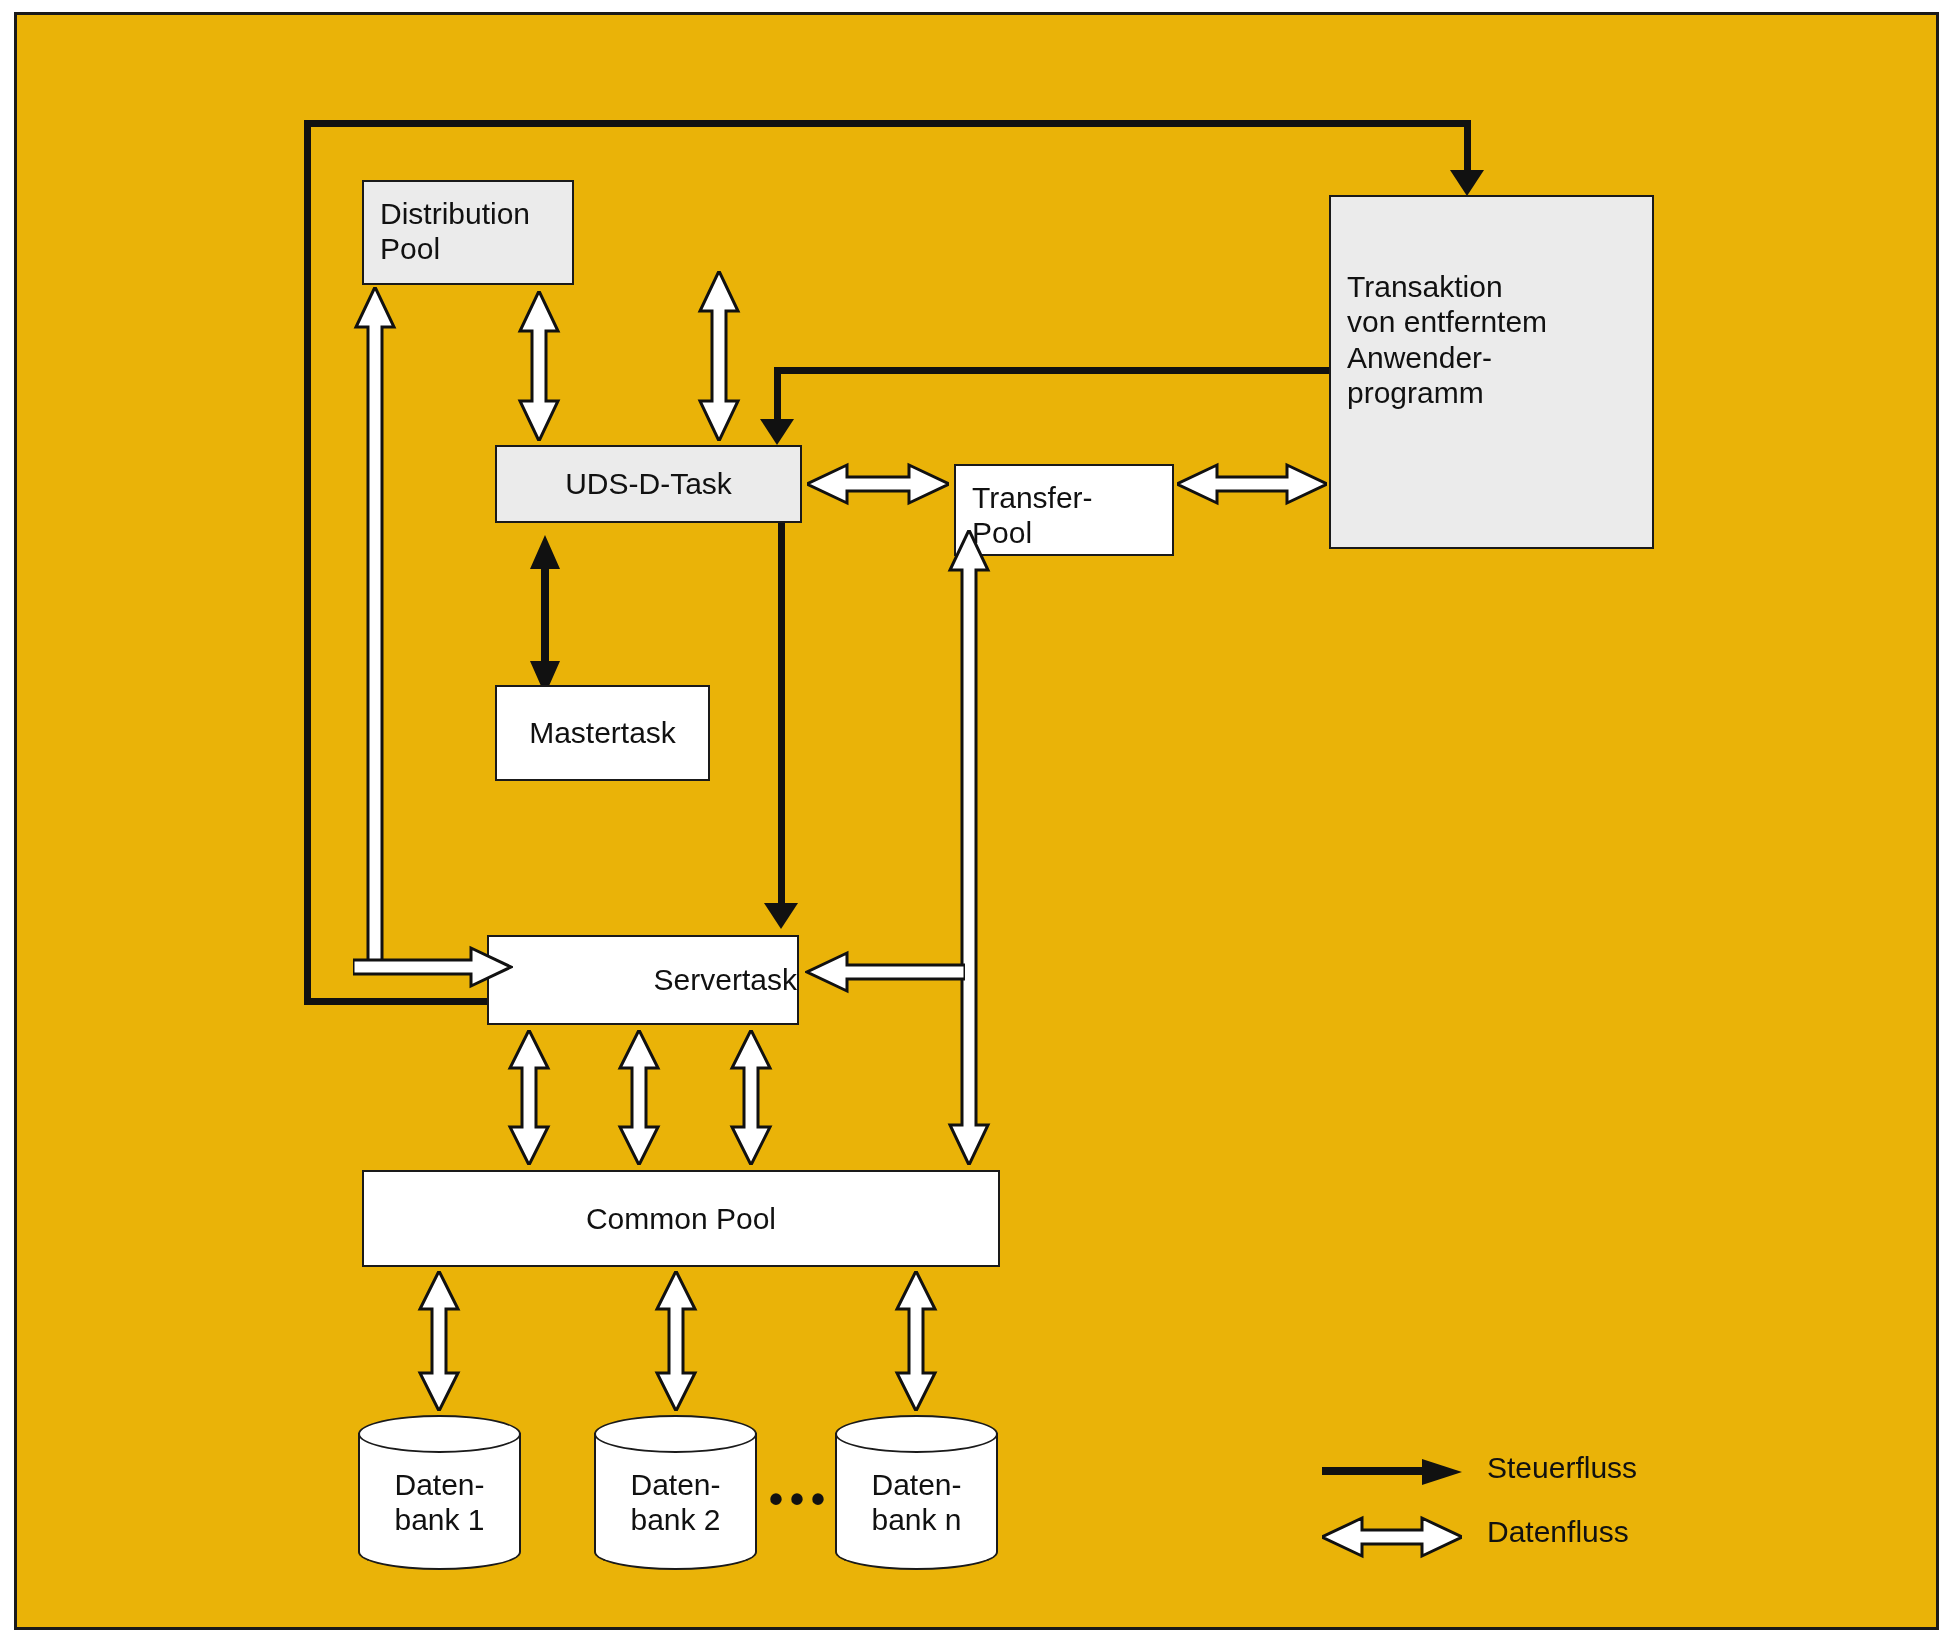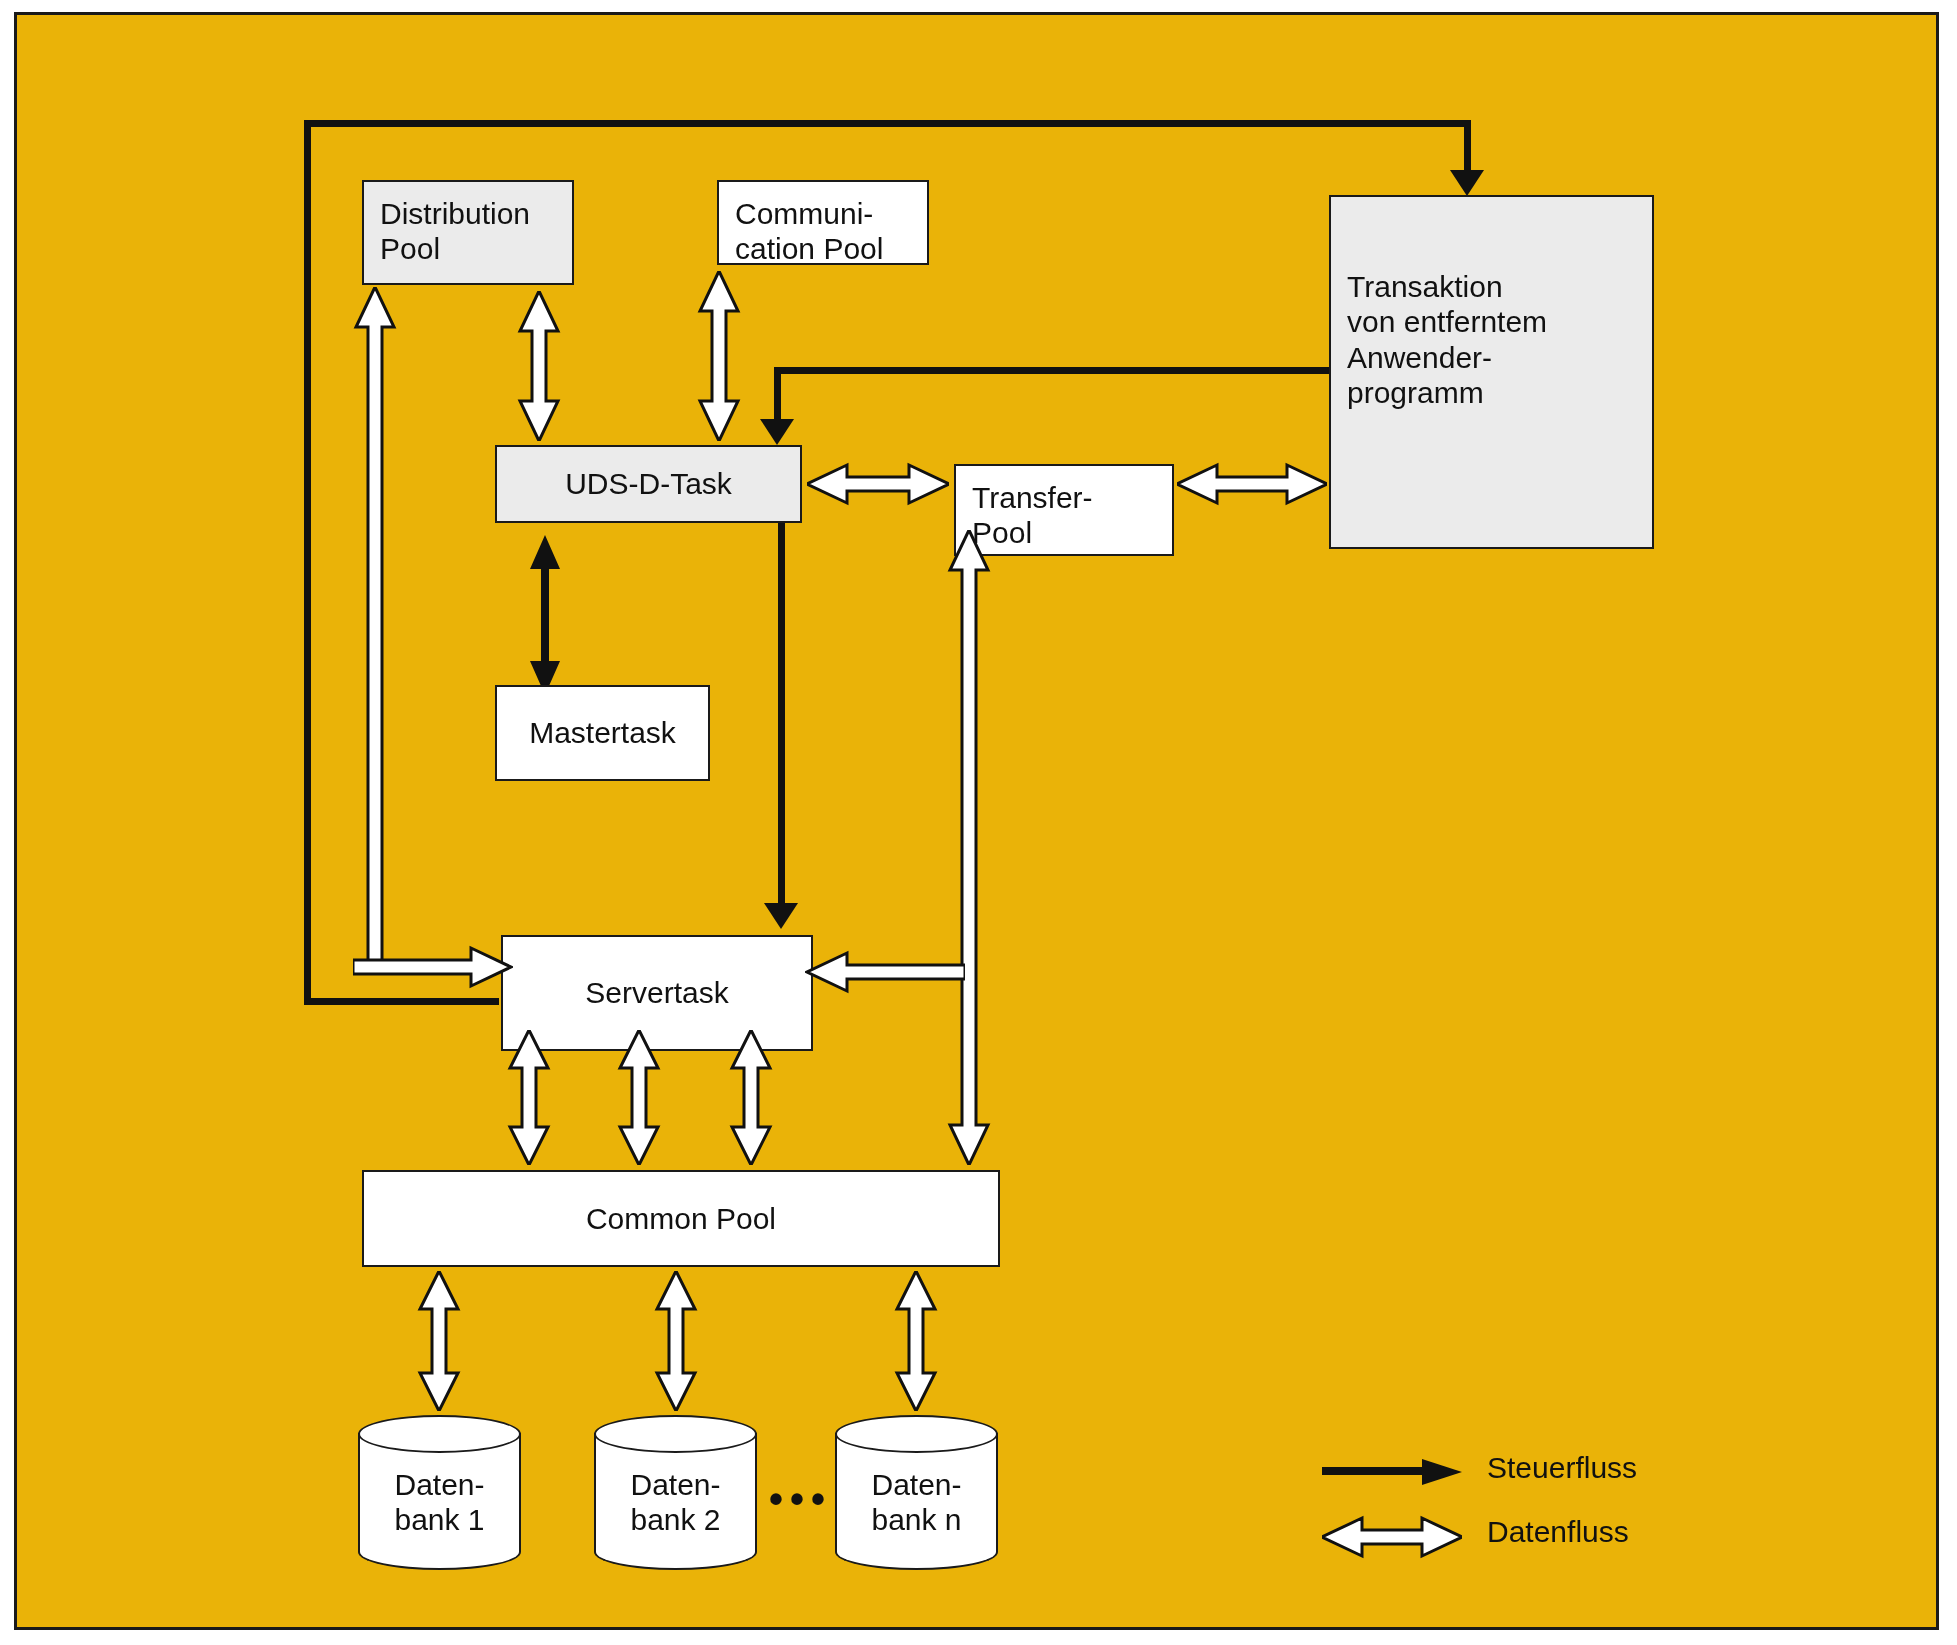--- a/index.html
+++ b/index.html
@@ -149,24 +149,20 @@
       <svg width="36" height="160" viewBox="0 0 36 160">
         <polygon points="18,0 33,34 22,34 22,126 33,126 18,160 3,126 14,126 14,34 3,34" fill="#111111"></polygon>
       </svg>
     </div>
 
     <div class="box shaded tl" style="left:345px; top:165px; width:212px; height:105px;">
       <span class="txt">Distribution
 Pool</span>
     </div>
 
-    <div class="box tl" style="left:700px; top:165px; width:212px; height:85px;">
-      <span class="txt">Communi-
-cation Pool</span>
-    </div>
 
     <div class="box shaded tl" style="left:1312px; top:180px; width:325px; height:354px; padding-top:72px;">
       <span class="txt">Transaktion
 von entferntem
 Anwender-
 programm</span>
     </div>
 
     <div class="box shaded center" style="left:478px; top:430px; width:307px; height:78px;">
       <span class="txt">UDS-D-Task</span>
@@ -174,21 +170,21 @@
 
     <div class="box tl" style="left:937px; top:418px; width:220px; height:92px;margin-top:31px;">
       <span class="txt">Transfer-
 Pool</span>
     </div>
 
     <div class="box center" style="left:478px; top:670px; width:215px; height:96px;">
       <span class="txt">Mastertask</span>
     </div>
 
-    <div class="box center" style="left:484px; top:920px; width:312px; height:116px;">
+    <div class="box center" style="left:470px; top:920px; width:312px; height:90px;justify-content:flex-end;">
       <span class="txt">Servertask</span>
     </div>
 
     <div class="box center" style="left:345px; top:1155px; width:638px; height:97px;">
       <span class="txt">Common Pool</span>
     </div>
 
     <div class="cyl" style="left:341px; top:1400px; width:163px; height:155px;">
       <div class="body"></div>
       <div class="top"></div>

